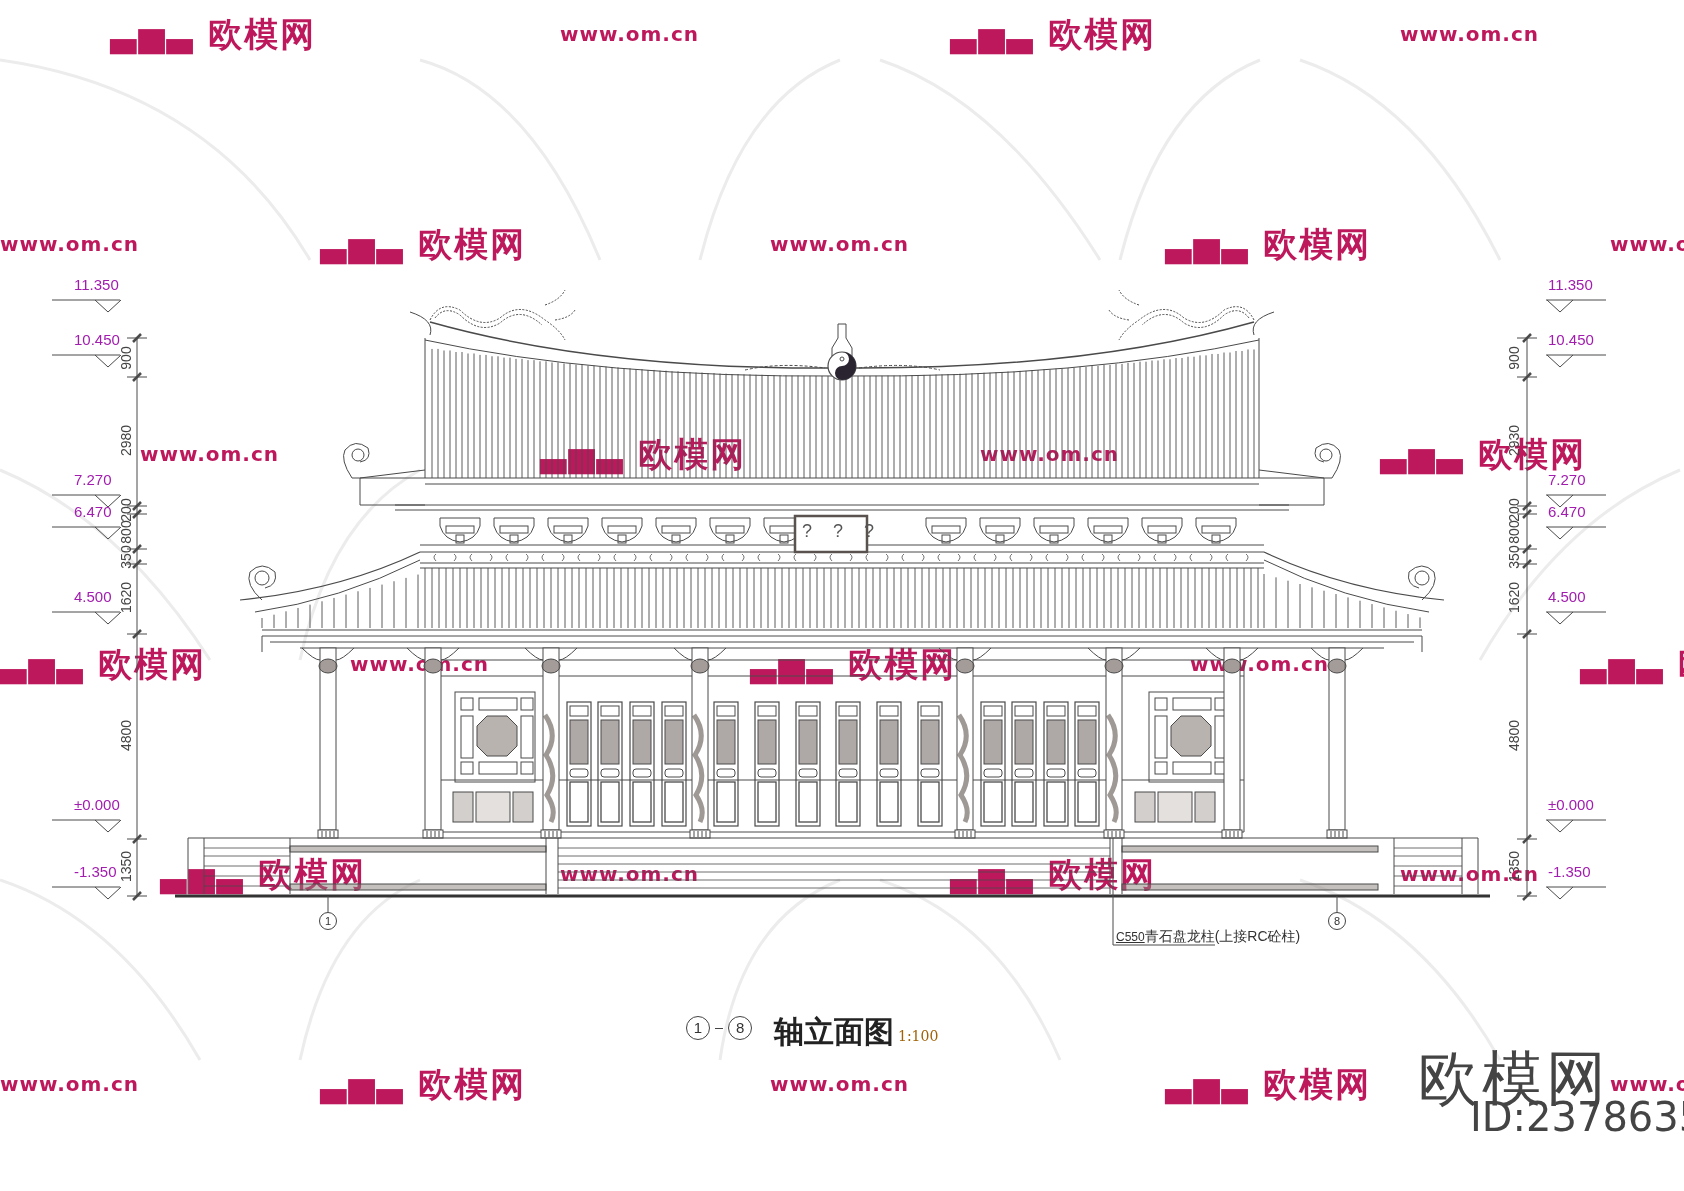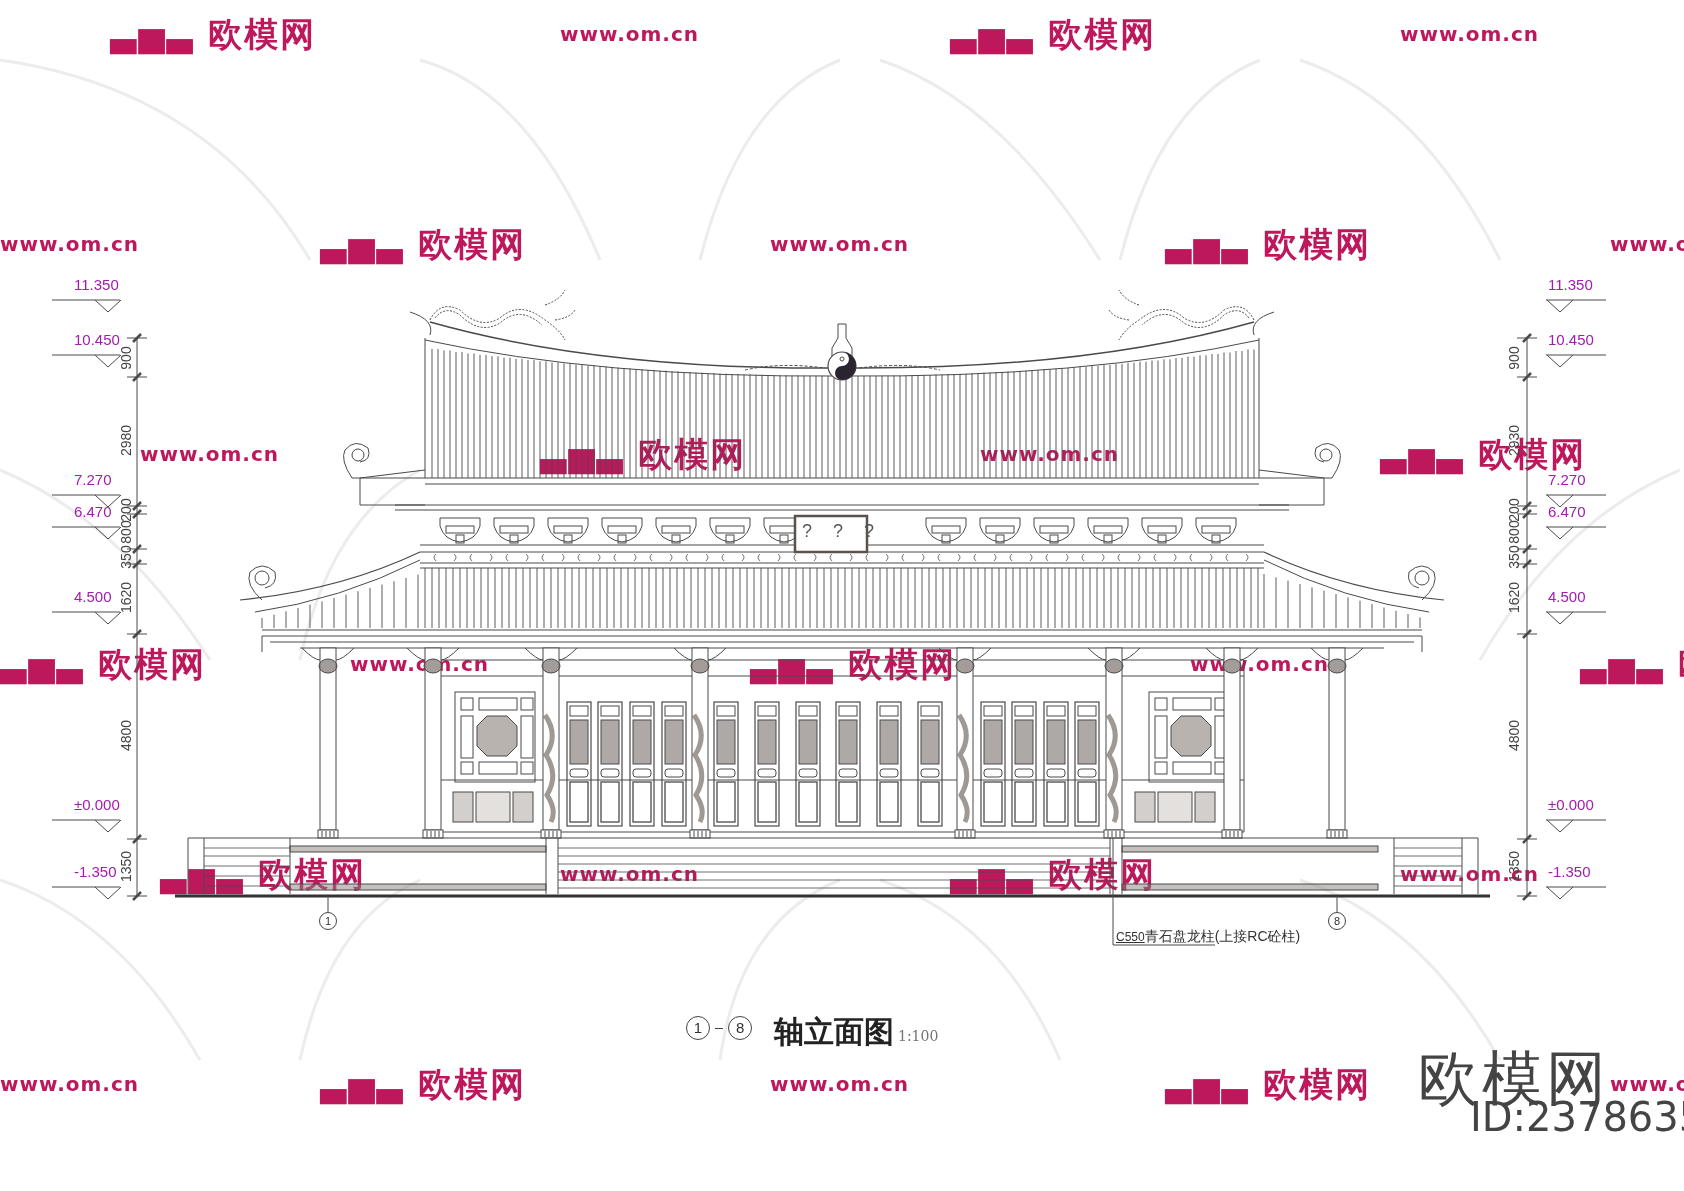--- a/index.html
+++ b/index.html
@@ -6,21 +6,21 @@
   #canvas{position:relative;width:1684px;height:1191px;overflow:hidden;background:#fff;font-family:"DejaVu Sans",sans-serif;}
   svg{position:absolute;left:0;top:0;}
   .wm{position:absolute;color:#be185d;font-weight:bold;white-space:nowrap;}
   .wm-logo{font-size:34px;letter-spacing:2px;}
   .wm-url{font-size:20px;letter-spacing:1px;}
   .lvl{position:absolute;font-family:"Liberation Sans",sans-serif;font-size:15px;color:#a21caf;white-space:nowrap;}
   .dimv{position:absolute;font-family:"Liberation Sans",sans-serif;font-size:14px;color:#444;transform:rotate(-90deg);transform-origin:center center;white-space:nowrap;}
   .axis-bubble{position:absolute;width:16px;height:16px;border:1px solid #444;border-radius:50%;font-size:11px;line-height:16px;text-align:center;color:#333;font-family:"Liberation Sans",sans-serif;}
   .note{position:absolute;font-family:"Liberation Sans",sans-serif;font-size:13px;color:#333;white-space:nowrap;}
   .title{position:absolute;font-family:"DejaVu Serif",serif;font-size:30px;color:#222;white-space:nowrap;font-weight:bold;}
-  .scale{position:absolute;font-family:"DejaVu Serif",serif;font-size:14px;color:#737373;white-space:nowrap;}
+  .scale{position:absolute;font-family:"DejaVu Serif",serif;font-size:14px;color:#a16207;white-space:nowrap;}
   .brand{position:absolute;font-family:"DejaVu Sans",sans-serif;color:#444;white-space:nowrap;}
   .brand-name{font-size:60px;letter-spacing:4px;margin-top:31px;}
   .brand-id{font-size:40px;}
   .plaque{position:absolute;font-family:"Liberation Sans",sans-serif;font-size:18px;color:#555;letter-spacing:8px;}
 </style>
 </head>
 <body>
 
 <div id="canvas">
 

